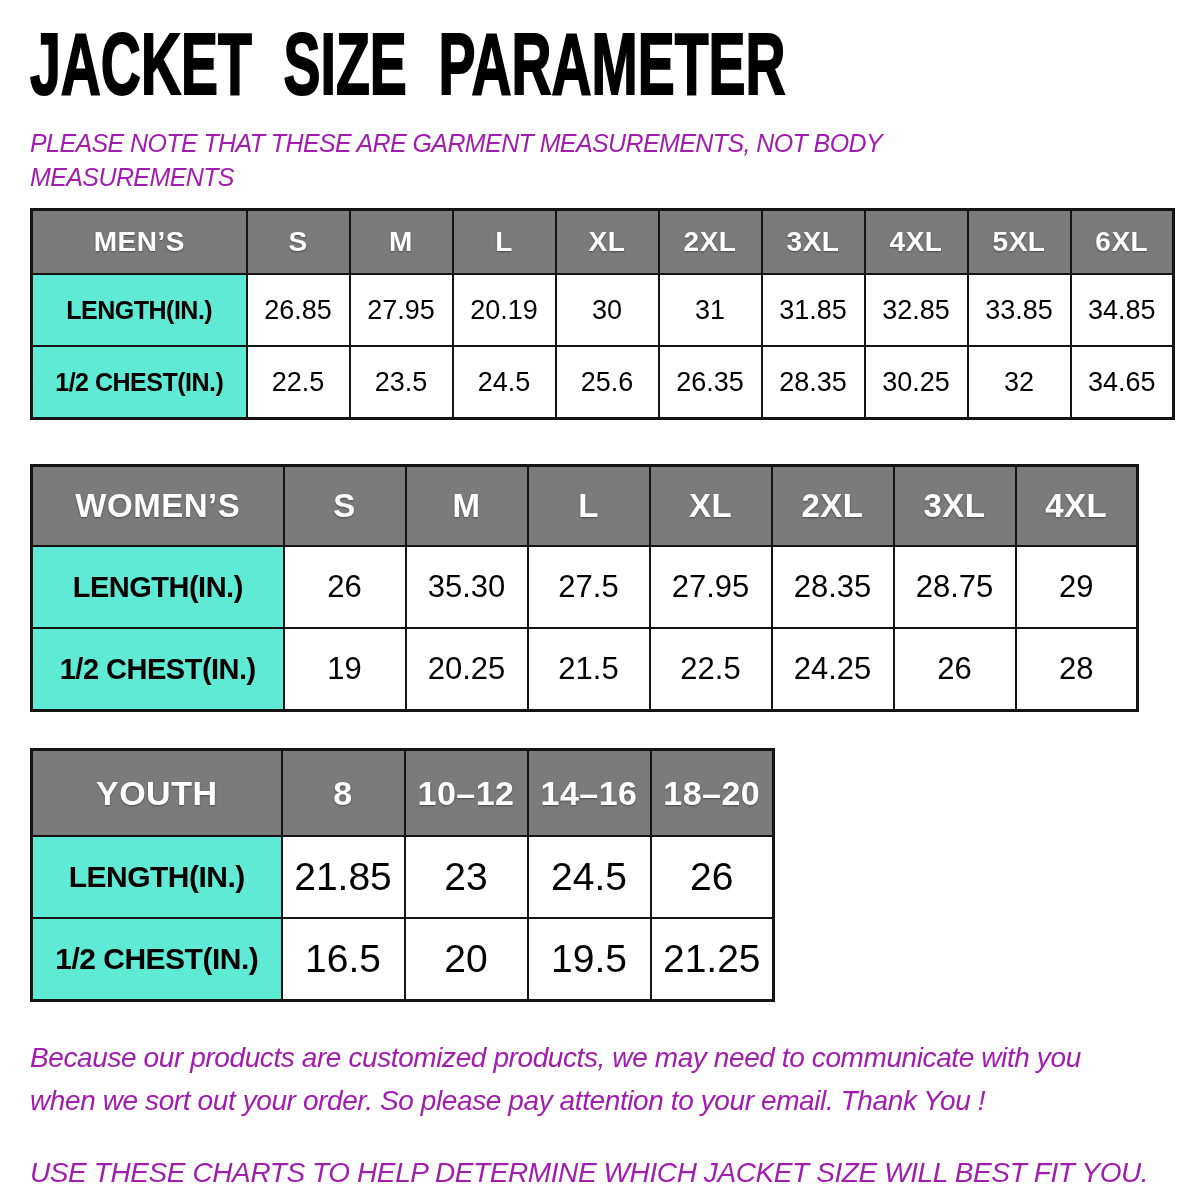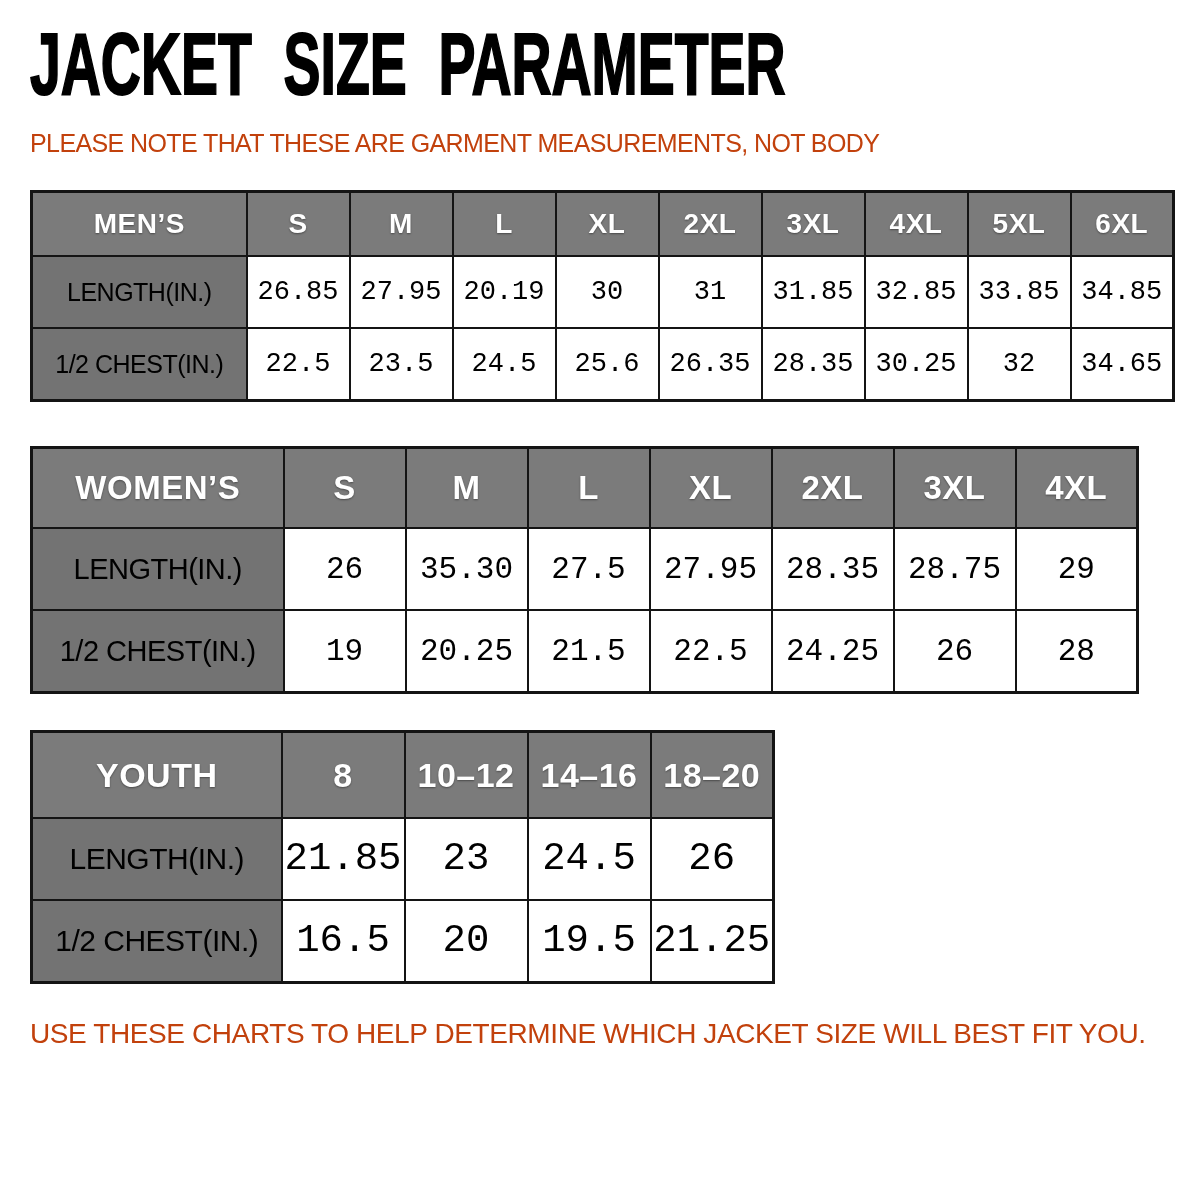--- a/index.html
+++ b/index.html
@@ -13,21 +13,21 @@
   .title{
     margin:6px 0 0 0;
     font-size:88px;font-weight:bold;line-height:1.0;
     letter-spacing:0px;word-spacing:26px;white-space:nowrap;
     transform:scaleX(0.63);transform-origin:left top;
     -webkit-text-stroke:2px #000;
     height:94px;
   }
 
   
-  .red{color:#c2410c;}
+  .red{color:#a21caf;font-style:italic;}
   .note{
     margin-top:12px;
     font-size:25px;line-height:1.36;letter-spacing:-0.6px;
     width:930px;
   }
 
   
   table.size-table{
     border-collapse:collapse;table-layout:fixed;background:#fff;
     border:3px solid #141414;
@@ -35,25 +35,25 @@
   table.size-table th, table.size-table td{
     border:2px solid #141414;
     text-align:center;vertical-align:middle;padding:0;
     overflow:hidden;white-space:nowrap;
   }
   table.size-table thead th{
     background:#7b7b7b;color:#ffffff;font-weight:600;
     text-shadow:0 1px 2px rgba(0,0,0,0.40);
     letter-spacing:0.5px;
   }
-  table.size-table tbody th{background:#737373;color:#000;font-weight:400;letter-spacing:-0.5px;}
-  table.size-table tbody td{font-weight:400;font-family:Liberation Mono, monospace;}
-
-  
-  .t0{margin-top:30px;}
+  table.size-table tbody th{background:#5eead4;color:#000;font-weight:700;letter-spacing:-0.5px;}
+  table.size-table tbody td{font-weight:400;}
+
+  
+  .t0{margin-top:14px;}
   .t0 col.c-label{width:215px;}
   .t0 col.c-size{width:103px;}
   .t0 thead th{height:62px;font-size:28px;}
   .t0 tbody th{height:70px;font-size:25px;}
   .t0 tbody td{height:70px;font-size:27px;}
 
   
   .t1{margin-top:44px;}
   .t1 col.c-label{width:252px;}
   .t1 col.c-size{width:122px;}
@@ -75,20 +75,21 @@
 </style>
 </head>
 <body>
 
 <div class="page">
 
   <h1 class="title">JACKET SIZE PARAMETER</h1>
 
   <div class="note red">
     <div>PLEASE NOTE THAT THESE ARE GARMENT MEASUREMENTS, NOT BODY</div>
+    <div>MEASUREMENTS</div>
   </div>
 
   <div>
       <table class="size-table t0">
         <colgroup>
           <col class="c-label">
           <col class="c-size">
           <col class="c-size">
           <col class="c-size">
           <col class="c-size">
@@ -214,16 +215,20 @@
             <th>1/2 CHEST(IN.)</th>
             <td>16.5</td>
             <td>20</td>
             <td>19.5</td>
             <td>21.25</td>
           </tr>
         </tbody>
       </table>
     </div>
 
+  <div class="footer-p1 red">
+    <div>Because our products are customized products, we may need to communicate with you</div>
+    <div>when we sort out your order. So please pay attention to your email. Thank You !</div>
+  </div>
 
   <div class="footer-p2 red">USE THESE CHARTS TO HELP DETERMINE WHICH JACKET SIZE WILL BEST FIT YOU.</div>
 
 </div>
 
 </body></html>

